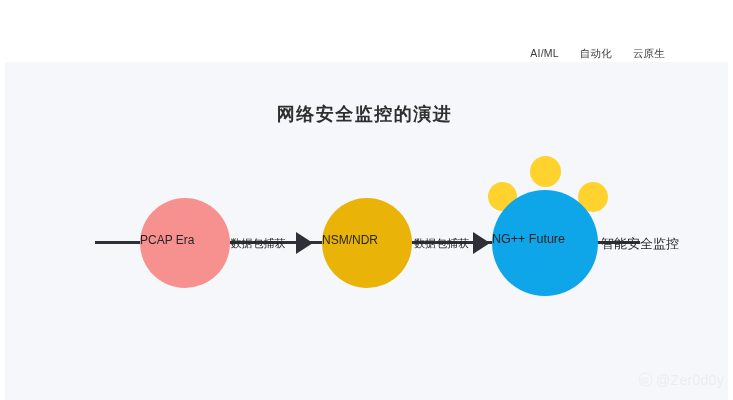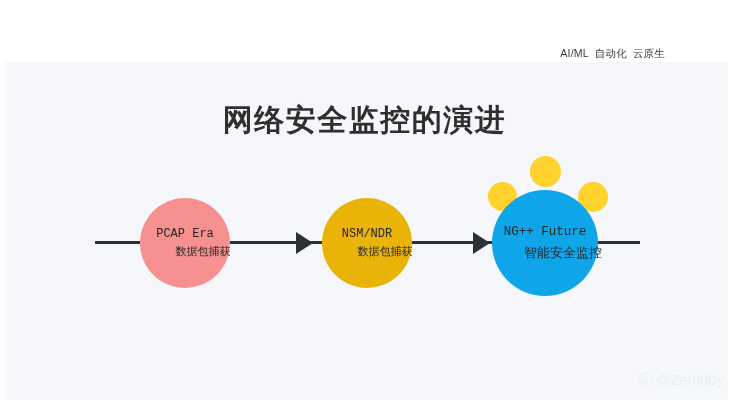--- a/index.html
+++ b/index.html
@@ -20,21 +20,21 @@
     position: absolute;
     left: 0;
     top: 44px;
     width: 733px;
     height: 18px;
     display: flex;
     justify-content: flex-end;
     align-items: center;
     padding-right: 68px;
     box-sizing: border-box;
-    gap: 6px;
+    gap: 21px;
   }
   .topnav-item {
     font-size: 10.5px;
     color: #3a3a3a;
     letter-spacing: 0.2px;
     white-space: nowrap;
     line-height: 1;
   }
 
   
@@ -47,21 +47,21 @@
     background: #f5f7fa;
   }
 
   
   .slide-title {
     position: absolute;
     left: 0;
     top: 105px;
     width: 733px;
     text-align: center;
-    font-size: 30px;
+    font-size: 18px;
     font-weight: bold;
     color: #2f2f2f;
     letter-spacing: 1.5px;
     line-height: 1;
   }
   .title-shift {
     display: inline-block;
     transform: translateX(-2px);
   }
 
@@ -85,24 +85,22 @@
     border-left: 17px solid #2e3038;
   }
   .arrowhead.a1 { left: 296px; top: 231.5px; }
   .arrowhead.a2 { left: 473px; top: 231.5px; }
 
   
   .node {
     position: absolute;
     border-radius: 50%;
     display: flex;
-    flex-direction: column;
+    flex-direction: row;
     align-items: center;
-    justify-content: center;
-    font-family: Liberation Mono, monospace;
   }
   .node-pcap {
     left: 140px; top: 198px;
     width: 90px; height: 90px;
     background: #f7918f;
   }
   .node-nsm {
     left: 322px; top: 198px;
     width: 90px; height: 90px;
     background: #eab308;

